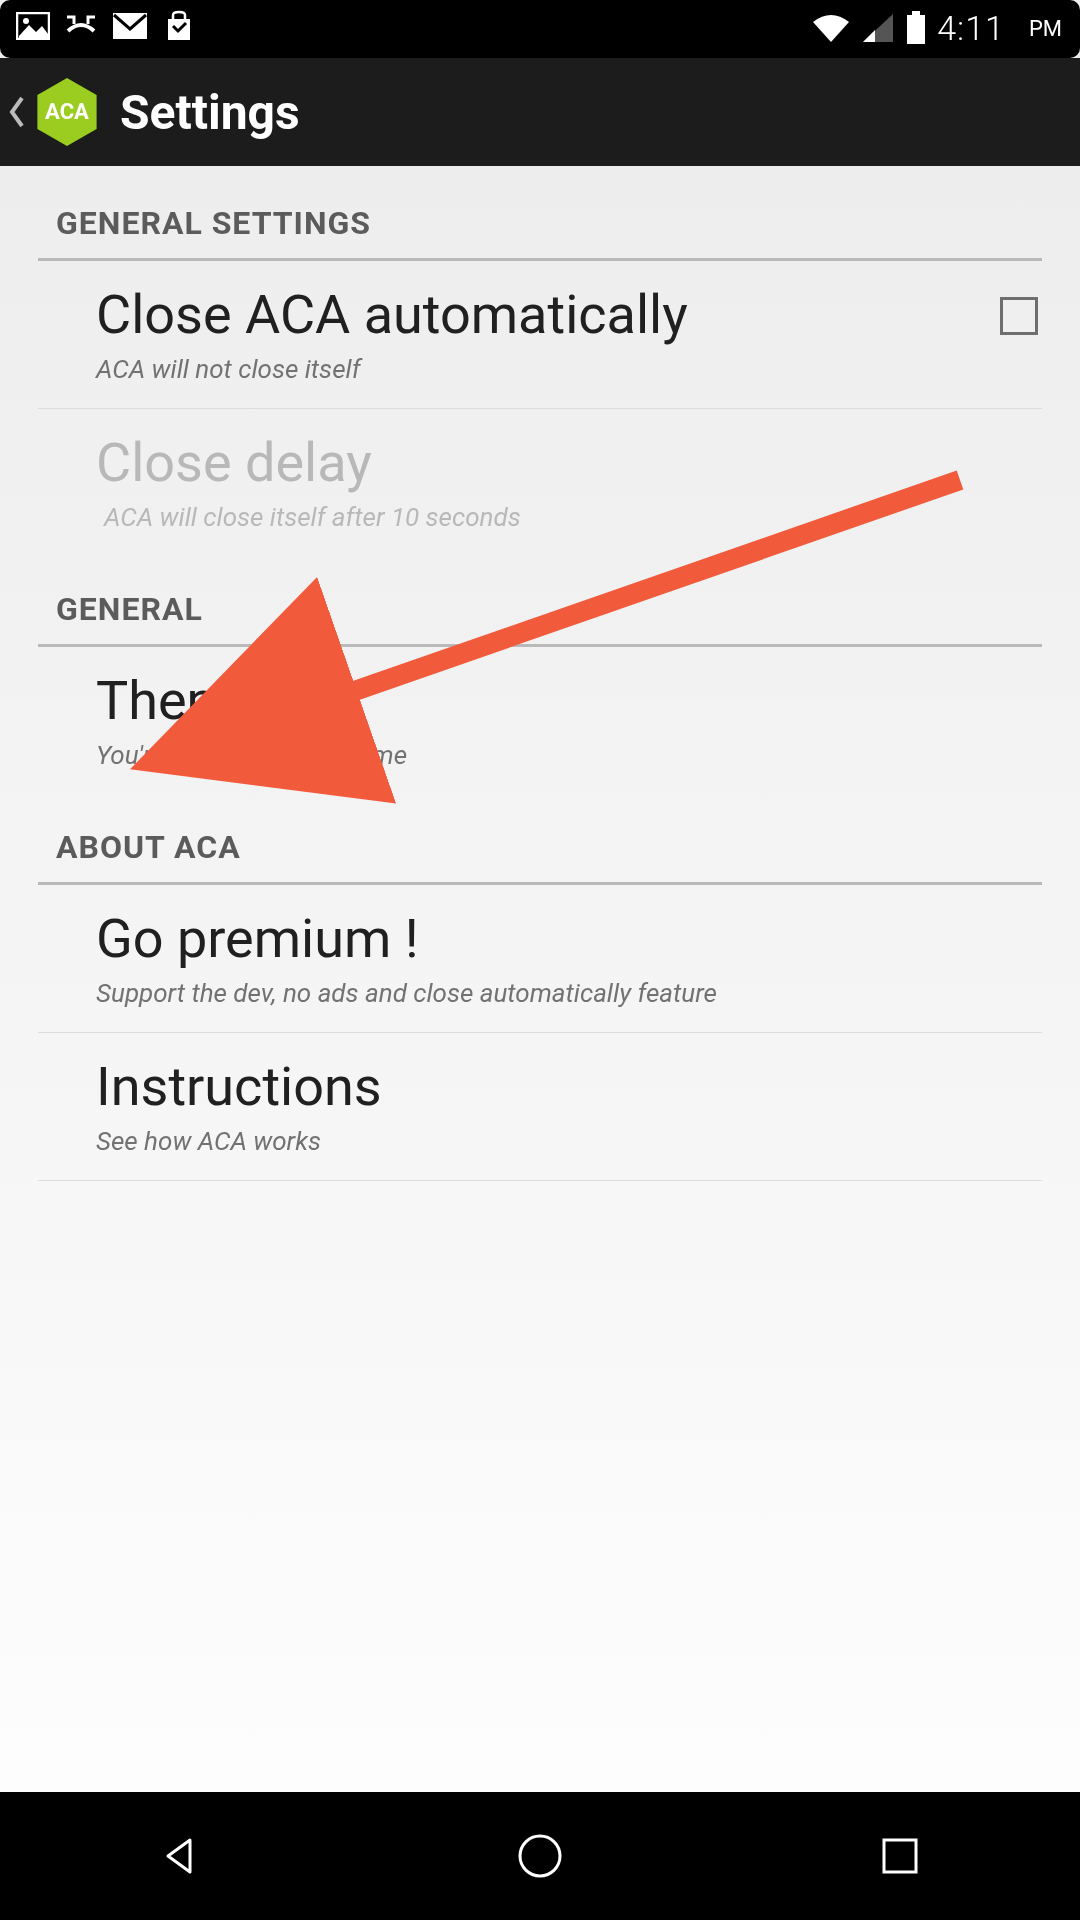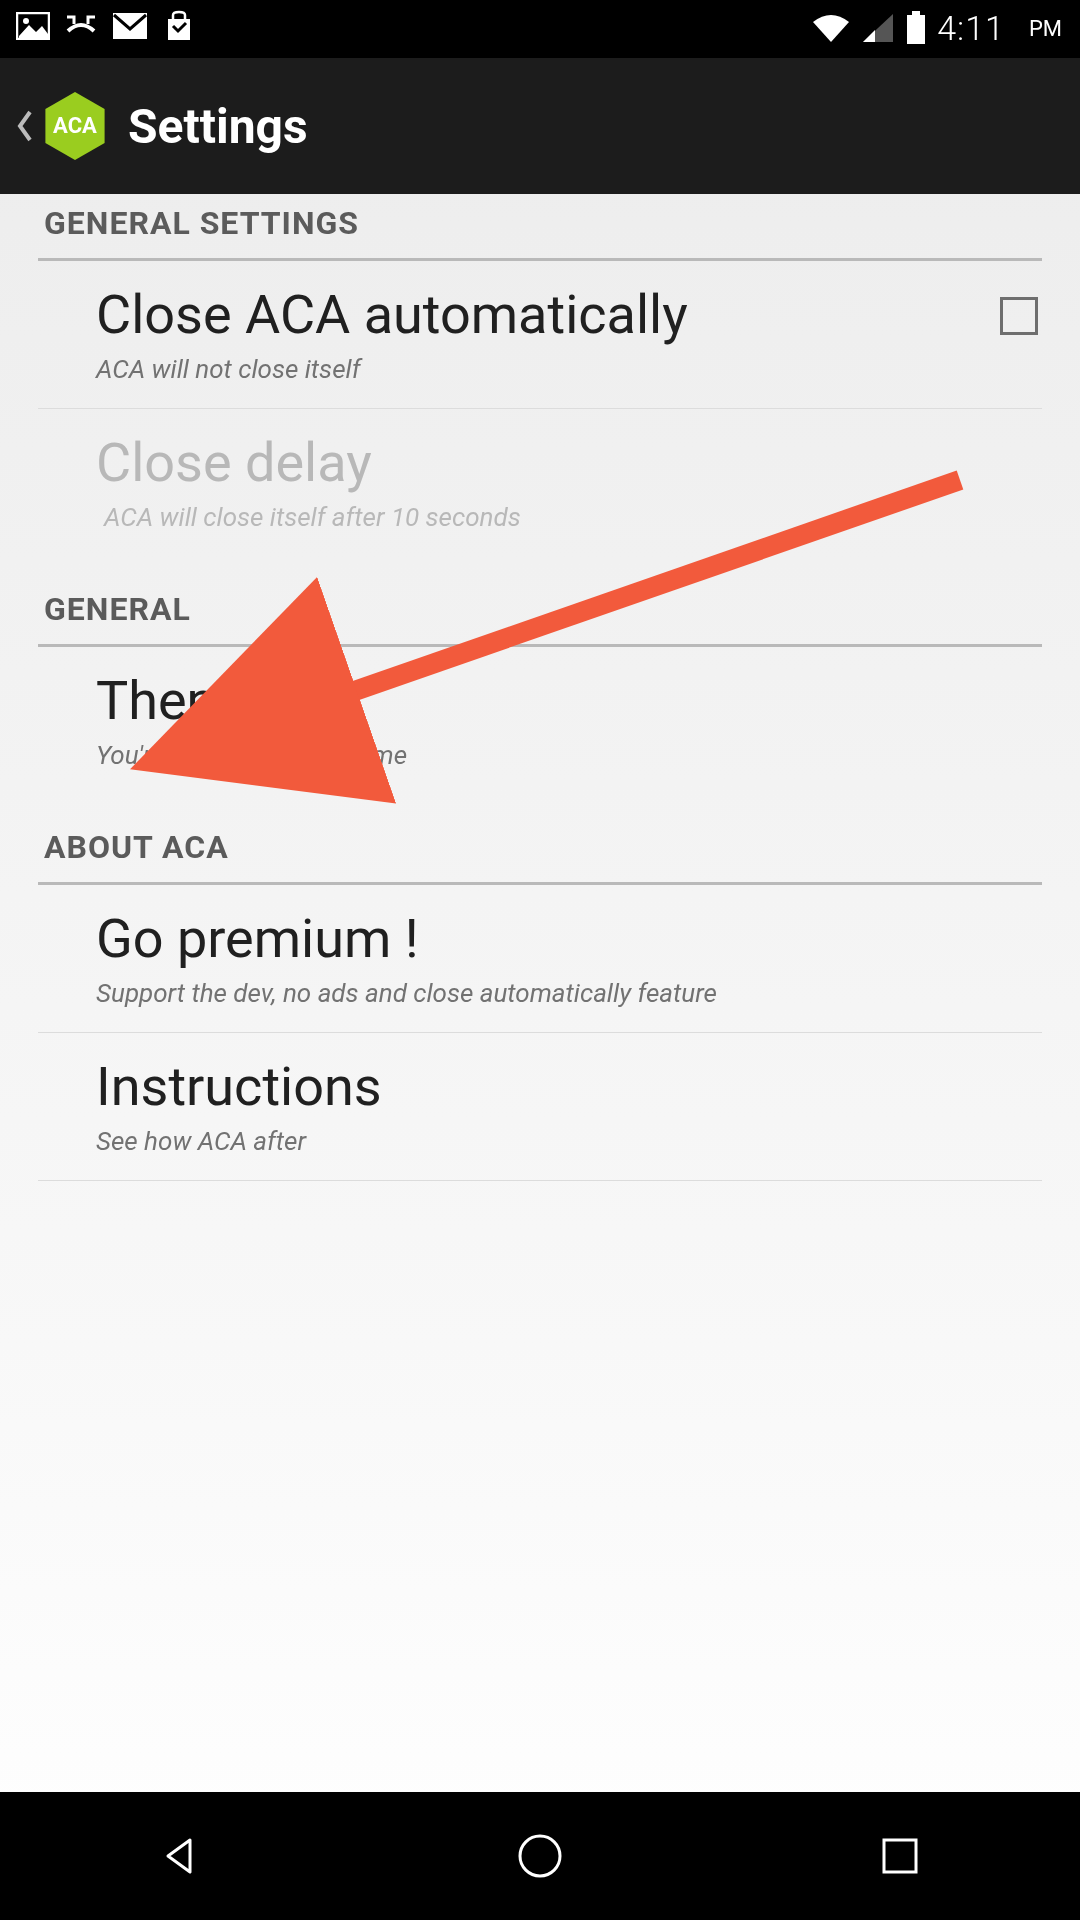--- a/index.html
+++ b/index.html
@@ -1,37 +1,37 @@
 <!DOCTYPE html>
 <html><head>
 <meta charset="utf-8">
 <style>
   * { margin: 0; padding: 0; box-sizing: border-box; }
   html, body { width: 1080px; height: 1920px; overflow: hidden; font-family: Roboto, "Helvetica Neue", Arial, sans-serif; background: #ededed; }
   .frame { width: 1080px; height: 1920px; position: relative; background: linear-gradient(to bottom, #ececec 0%, #f8f8f8 70%, #ffffff 100%); }
 
   
-  .statusbar { position: absolute; top:0; left:0; right:0; height:58px; background:#000; color:#fff; z-index:4; }
+  .statusbar { position: absolute; top:0; left:0; right:0; height:58px; background:#000; color:#fff; z-index:4;border-radius:10px; }
   .statusbar .left-icons { position: absolute; left:16px; top:10px; display:flex; gap:14px; align-items:center; }
   .statusbar .right-icons { position: absolute; right:18px; top:8px; display:flex; gap:10px; align-items:center; }
   .statusbar .glyph { display:flex; align-items:center; justify-content:center; }
   .time { font-size:34px; letter-spacing:1px; font-weight:300; }
   .ampm { font-size:22px; margin-left:14px; }
 
   
-  .actionbar { position:absolute; top:58px; left:0; right:0; height:136px; background:#1c1c1c; display:flex; align-items:center; padding-left:14px; z-index:3; }
+  .actionbar { position:absolute; top:58px; left:0; right:0; height:108px; background:#1c1c1c; display:flex; align-items:center; padding-left:6px; z-index:3; }
   .back-caret { width:22px; height:42px; display:flex; align-items:center; justify-content:center; margin-right:2px; }
   .app-icon { width:74px; height:74px; position:relative; margin-right:16px; }
   .app-icon svg { width:100%; height:100%; }
   .app-icon .txt { position:absolute; top:50%; left:50%; transform:translate(-50%,-52%); font-size:22px; font-weight:700; color:#fff; letter-spacing:0px; }
   .actionbar .title { color:#fff; font-size:48px; font-weight:700; }
 
   
   .content { position:absolute; top:170px; left:0; right:0; }
-  .section-header { padding: 34px 38px 16px 44px; font-size:32px; font-weight:700; letter-spacing:1px; color:#5b5b5b;border-radius:11px; }
+  .section-header { padding: 34px 38px 16px 56px; font-size:32px; font-weight:700; letter-spacing:1px; color:#5b5b5b;border-radius:11px; }
   .section-rule { height:3px; background:#b9b9b9; margin: 0 38px; }
 
   .row { position:relative; padding: 22px 58px 24px 58px; border-bottom:1px solid #dcdcdc; margin:0 38px; cursor:pointer; }
   .row.noline { border-bottom:none; }
   .row .primary { font-size:54px; color:#202020; font-weight:400; }
   .row .secondary { font-size:26px; color:#727272; margin-top:8px; font-weight:400;font-style:italic; }
   .row.disabled .primary { color:#b8b8b8; }
   .row.disabled .secondary { color:#b8b8b8;margin-left:8px; }
   .checkbox { position:absolute; right:4px; top:36px; width:38px; height:38px; border:3px solid #6e6e6e; background:transparent; }
 
@@ -142,21 +142,21 @@
     <div class="section-header">ABOUT ACA</div>
     <div class="section-rule"></div>
 
     <div class="row">
       <div class="primary">Go premium !</div>
       <div class="secondary">Support the dev, no ads and close automatically feature</div>
     </div>
 
     <div class="row">
       <div class="primary">Instructions</div>
-      <div class="secondary">See how ACA after</div>
+      <div class="secondary">See how ACA works</div>
     </div>
 
   </div>
 
   <svg class="arrow-layer" viewBox="0 0 1080 1920">
     <defs>
       <marker id="ah" markerWidth="12" markerHeight="12" refX="3" refY="6" orient="auto">
         <path d="M0 0 L12 6 L0 12 Z" fill="#f25a3c"></path>
       </marker>
     </defs>

